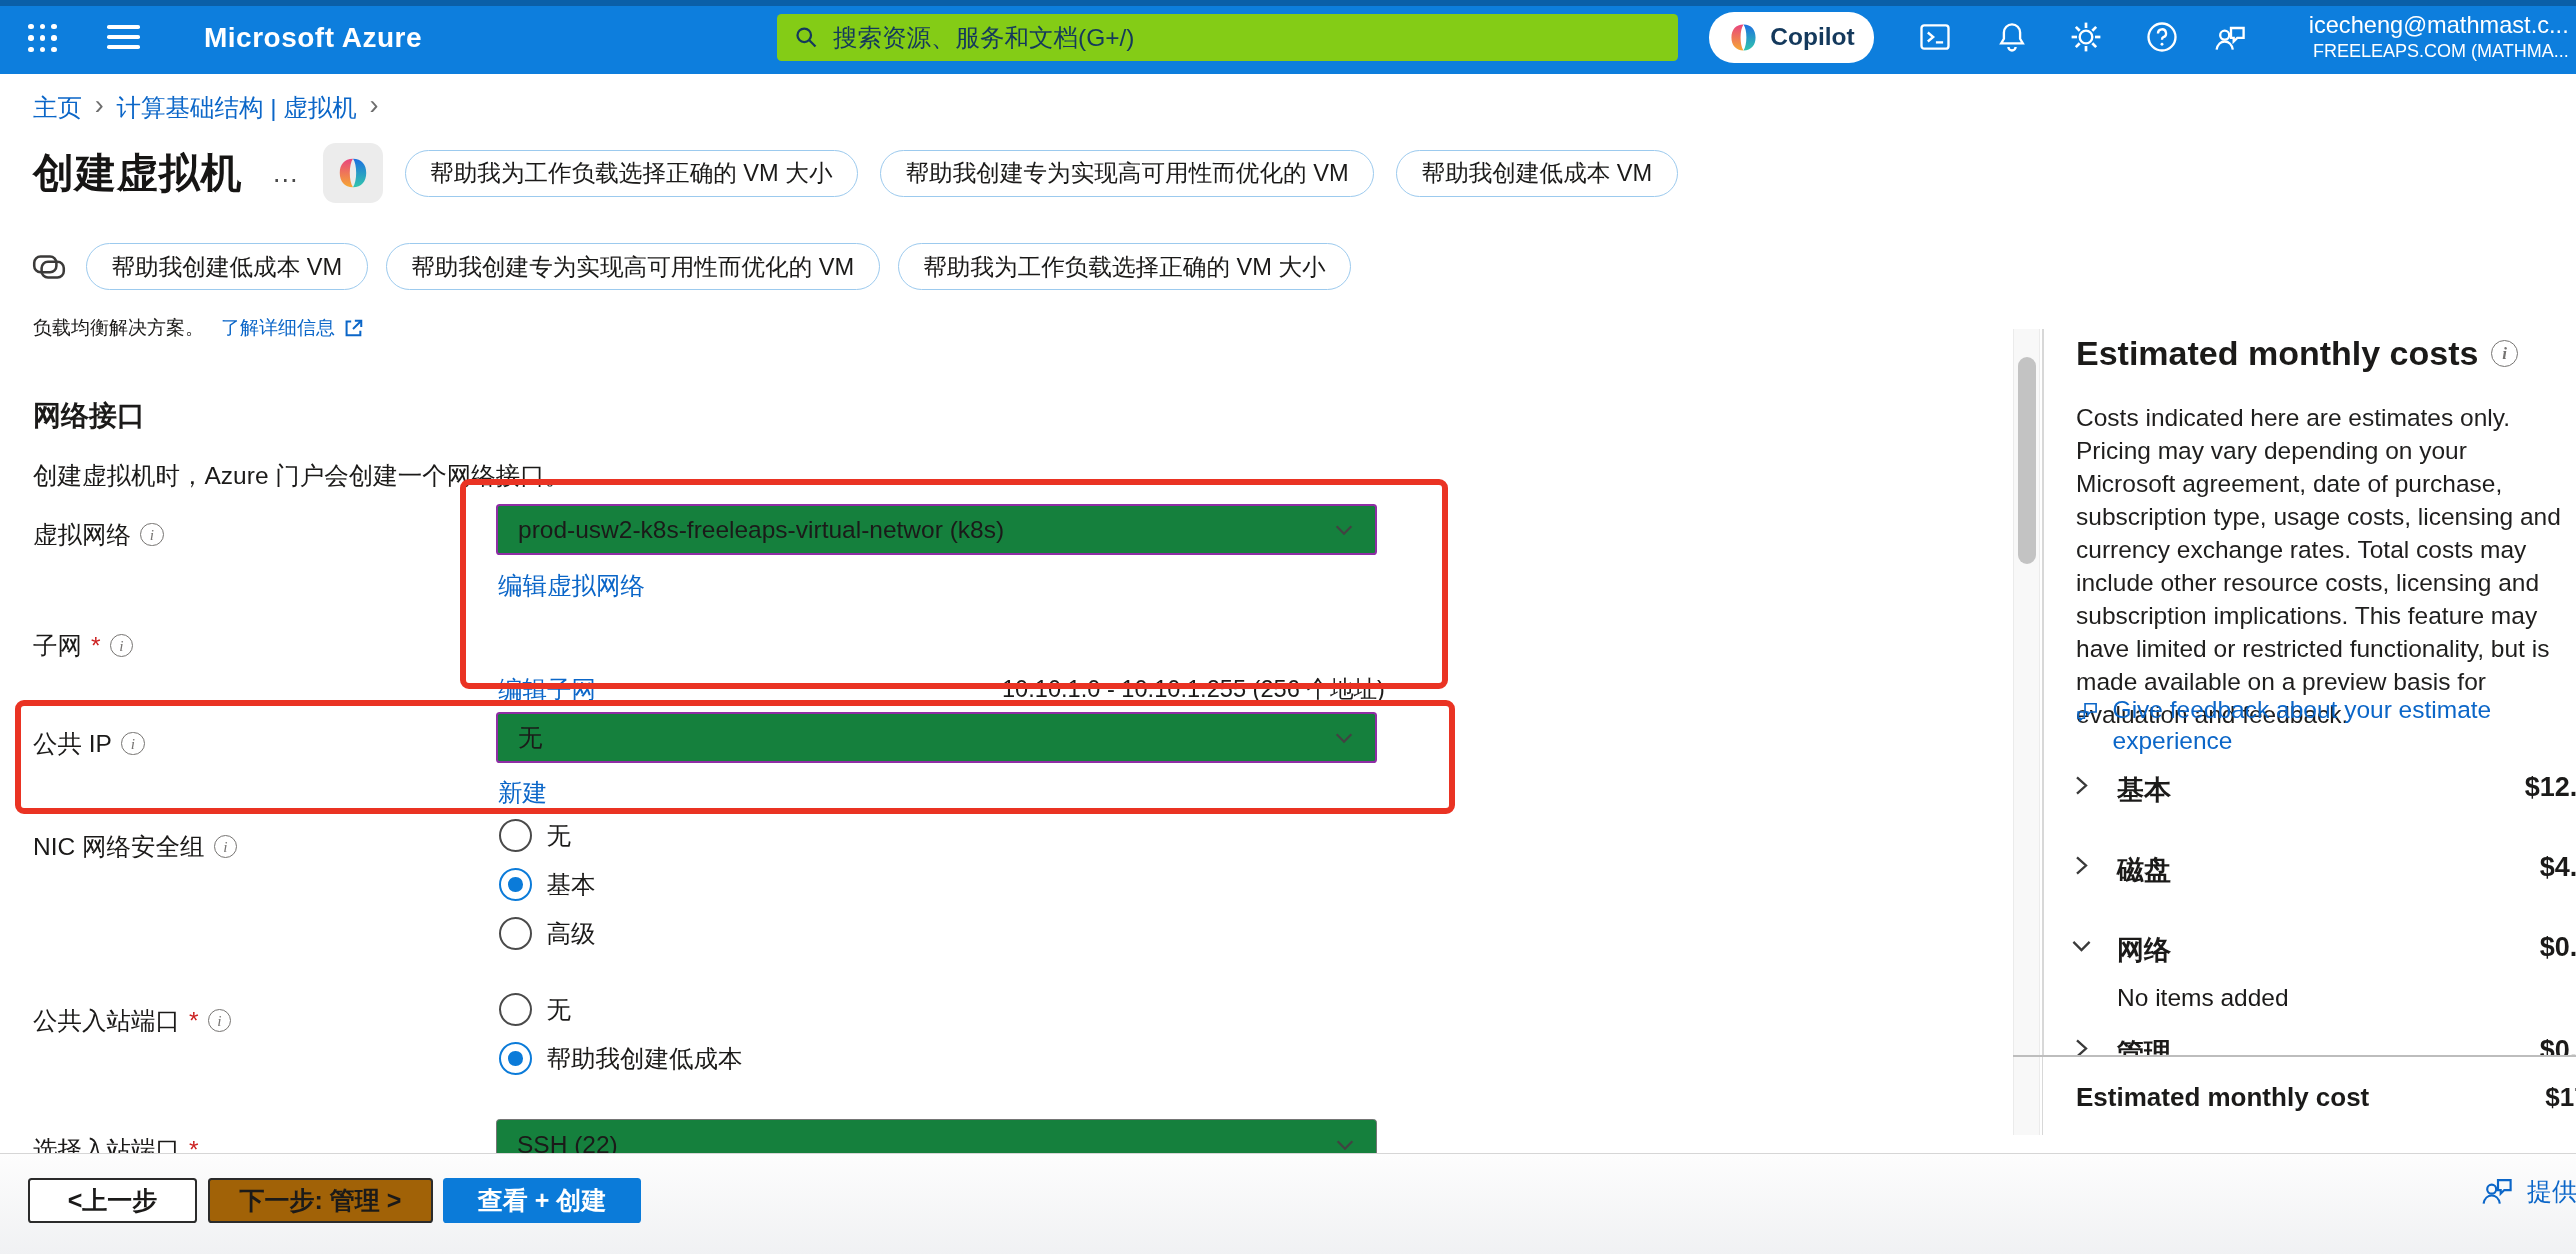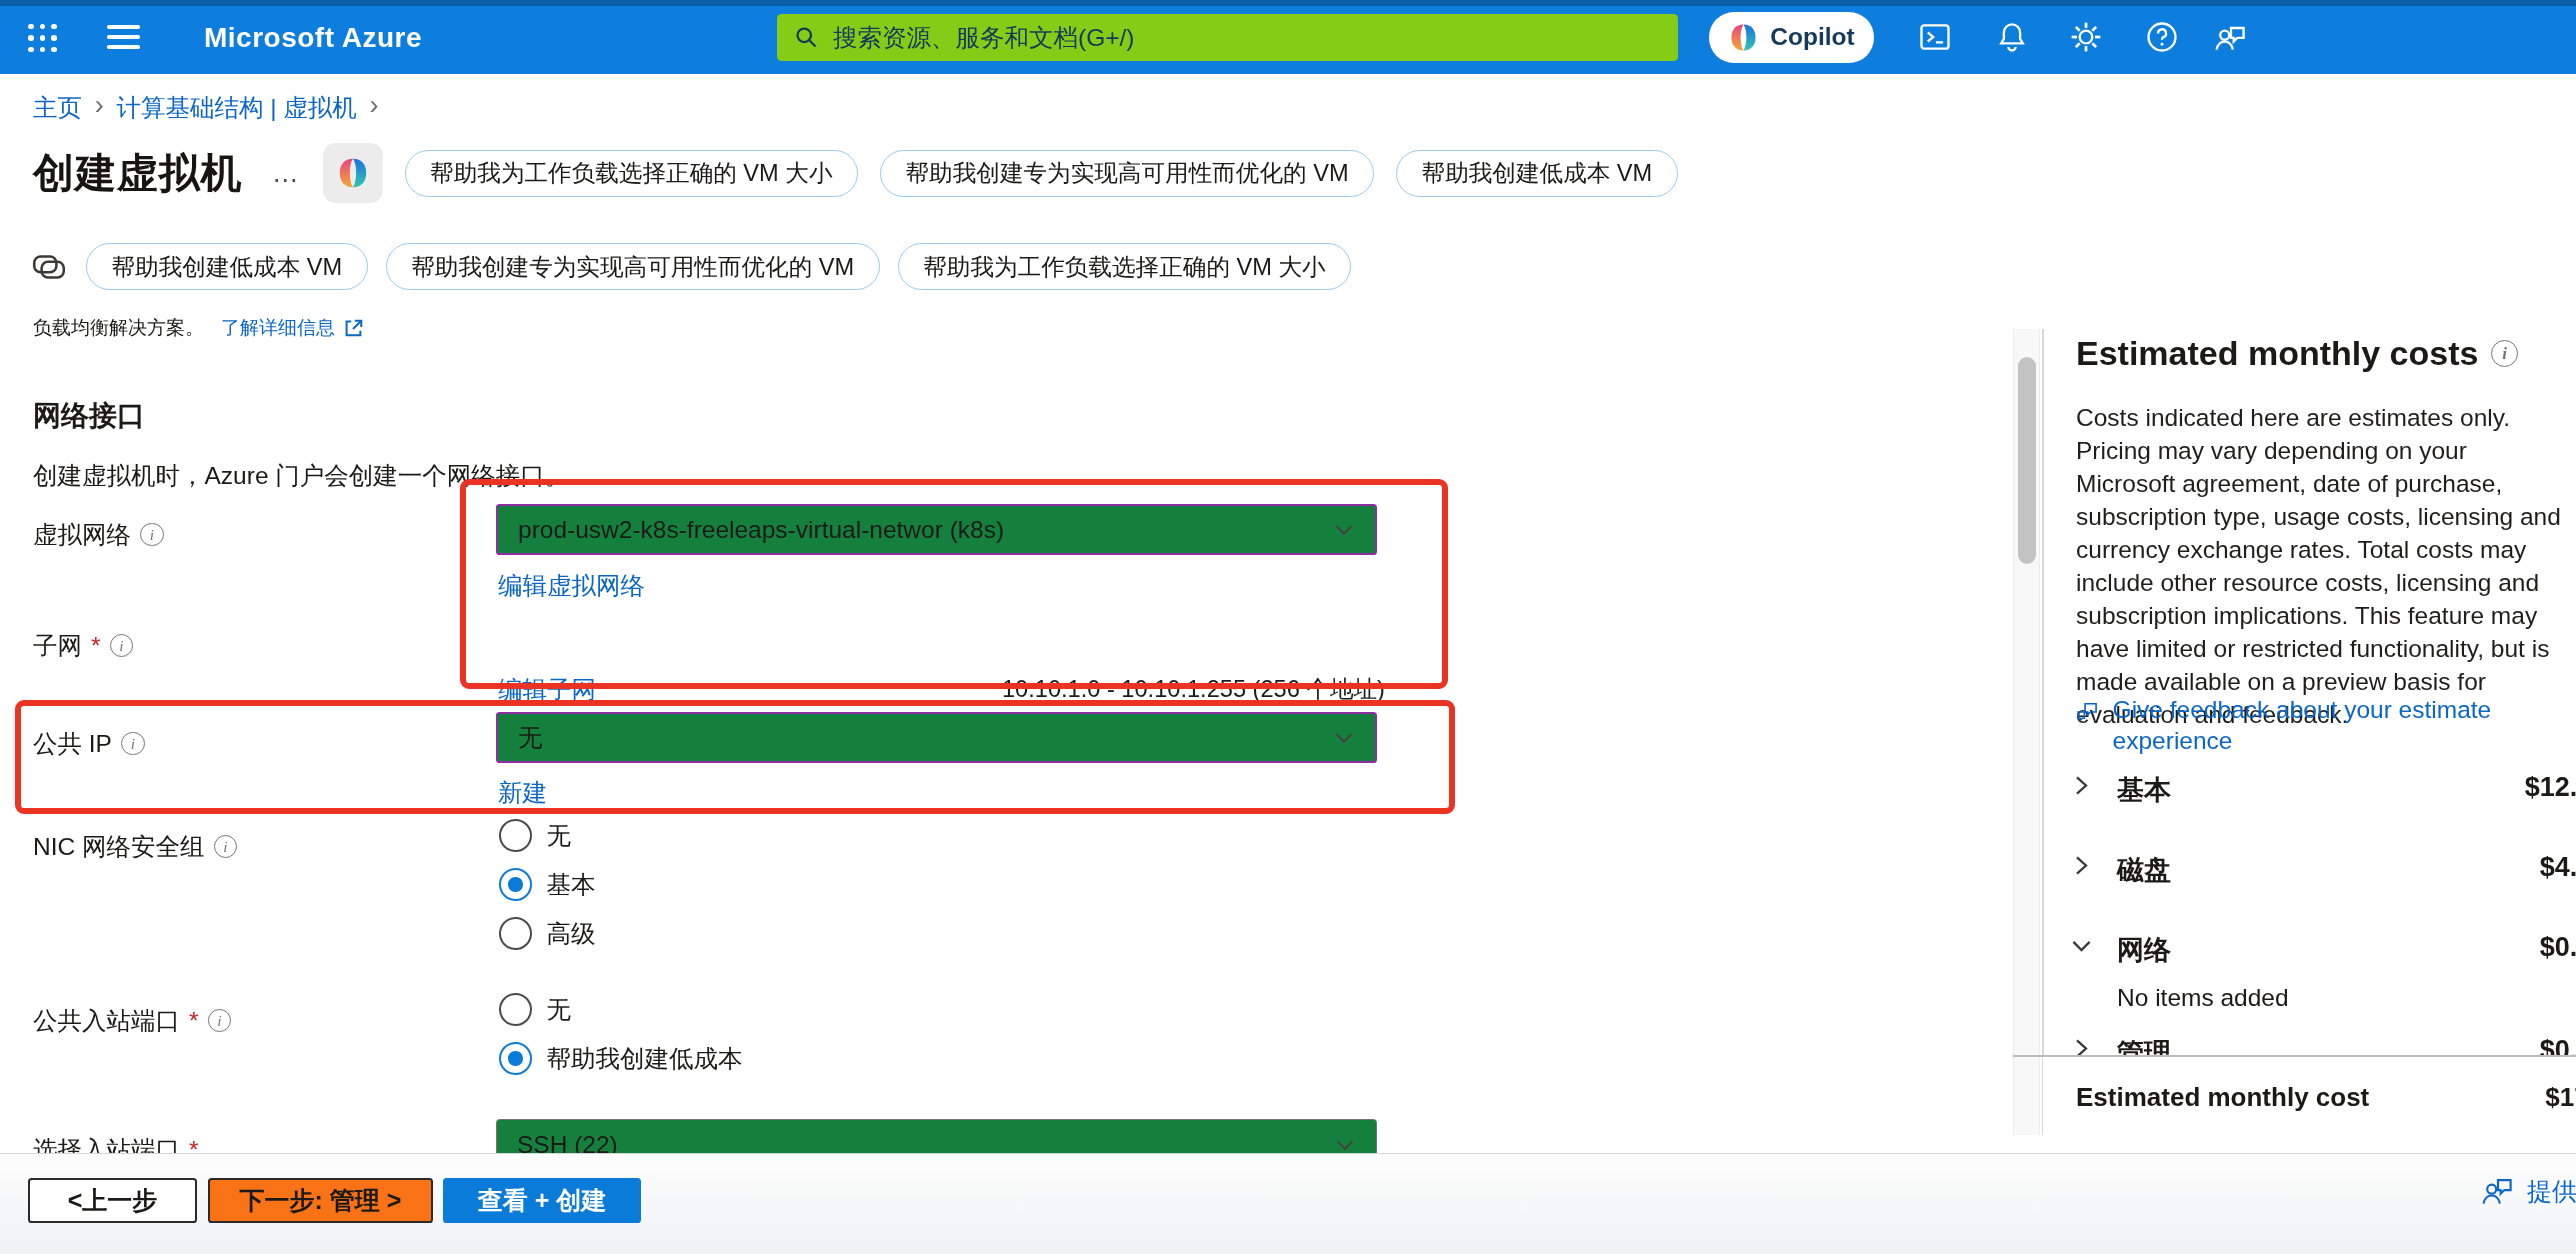--- a/index.html
+++ b/index.html
@@ -99,21 +99,21 @@
   #cost-bottom{position:absolute;left:2043px;top:1057px;width:533px;height:78px;background:#fff;z-index:8;}
   #cost-total-label{position:absolute;left:2076px;top:1082px;font-size:26px;font-weight:bold;z-index:10;}
   #cost-total-value{position:absolute;right:-12.7px;top:1082px;font-size:26px;font-weight:bold;z-index:10;}
 
   
   #bottombar{position:absolute;left:0;top:1153px;width:2576px;height:102px;z-index:12;
              background:linear-gradient(180deg,#fdfdfd 0%,#f0f1f3 100%);border-top:0.9px solid #d6d6d6;}
   .btn{position:absolute;top:1178px;height:45px;display:flex;align-items:center;justify-content:center;
        font-size:25px;font-weight:600;border-radius:3.6px;box-sizing:border-box;z-index:13;}
   #btn-prev{left:28px;width:169px;background:#fff;border:2.7px solid #2b2b2b;}
-  #btn-next{left:208px;width:225px;background:#f97316;border:2.7px solid #2b2b2b;}
+  #btn-next{left:208px;width:225px;background:#a16207;border:2.7px solid #2b2b2b;}
   #btn-review{left:443px;width:198px;background:#0b7bd9;color:#fff;border:none;}
   #footer-feedback{position:absolute;left:2480px;top:1173px;display:flex;align-items:center;gap:11px;z-index:13;
                    color:#0b66c8;font-size:25px;white-space:nowrap;}
 </style>
 </head>
 <body>
 
 <div id="app">
 
   <div id="topbar">
@@ -188,20 +188,24 @@
       <circle cx="20" cy="20" r="15"></circle>
       <path d="M15.5 16 a4.5 4.5 0 1 1 6 4.2 c-1.4.6-1.5 1.6-1.5 2.8"></path>
       <circle cx="20" cy="28" r="1.6" fill="#fff" stroke="none"></circle>
     </svg>
     <svg id="ic-fb" class="tb-ic" viewBox="0 0 40 40" fill="none" stroke="#fff" stroke-width="2.6">
       <path d="M20 10 h14 v11 h-7 l-4 4 v-4 h-3 z"></path>
       <circle cx="13" cy="18" r="5"></circle>
       <path d="M4 34 c1-6 5-9 9-9 c4 0 8 3 9 9"></path>
     </svg>
 
+    <div id="userblock">
+      <div id="user-email">icecheng@mathmast.c...</div>
+      <div id="user-tenant">FREELEAPS.COM (MATHMA...</div>
+    </div>
   </div>
 
   <div id="breadcrumb">
     <a href="#">主页</a>
     <span class="crumb-sep">›</span>
     <a href="#">计算基础结构 | 虚拟机</a>
     <span class="crumb-sep">›</span>
   </div>
 
   <div id="title-row">

